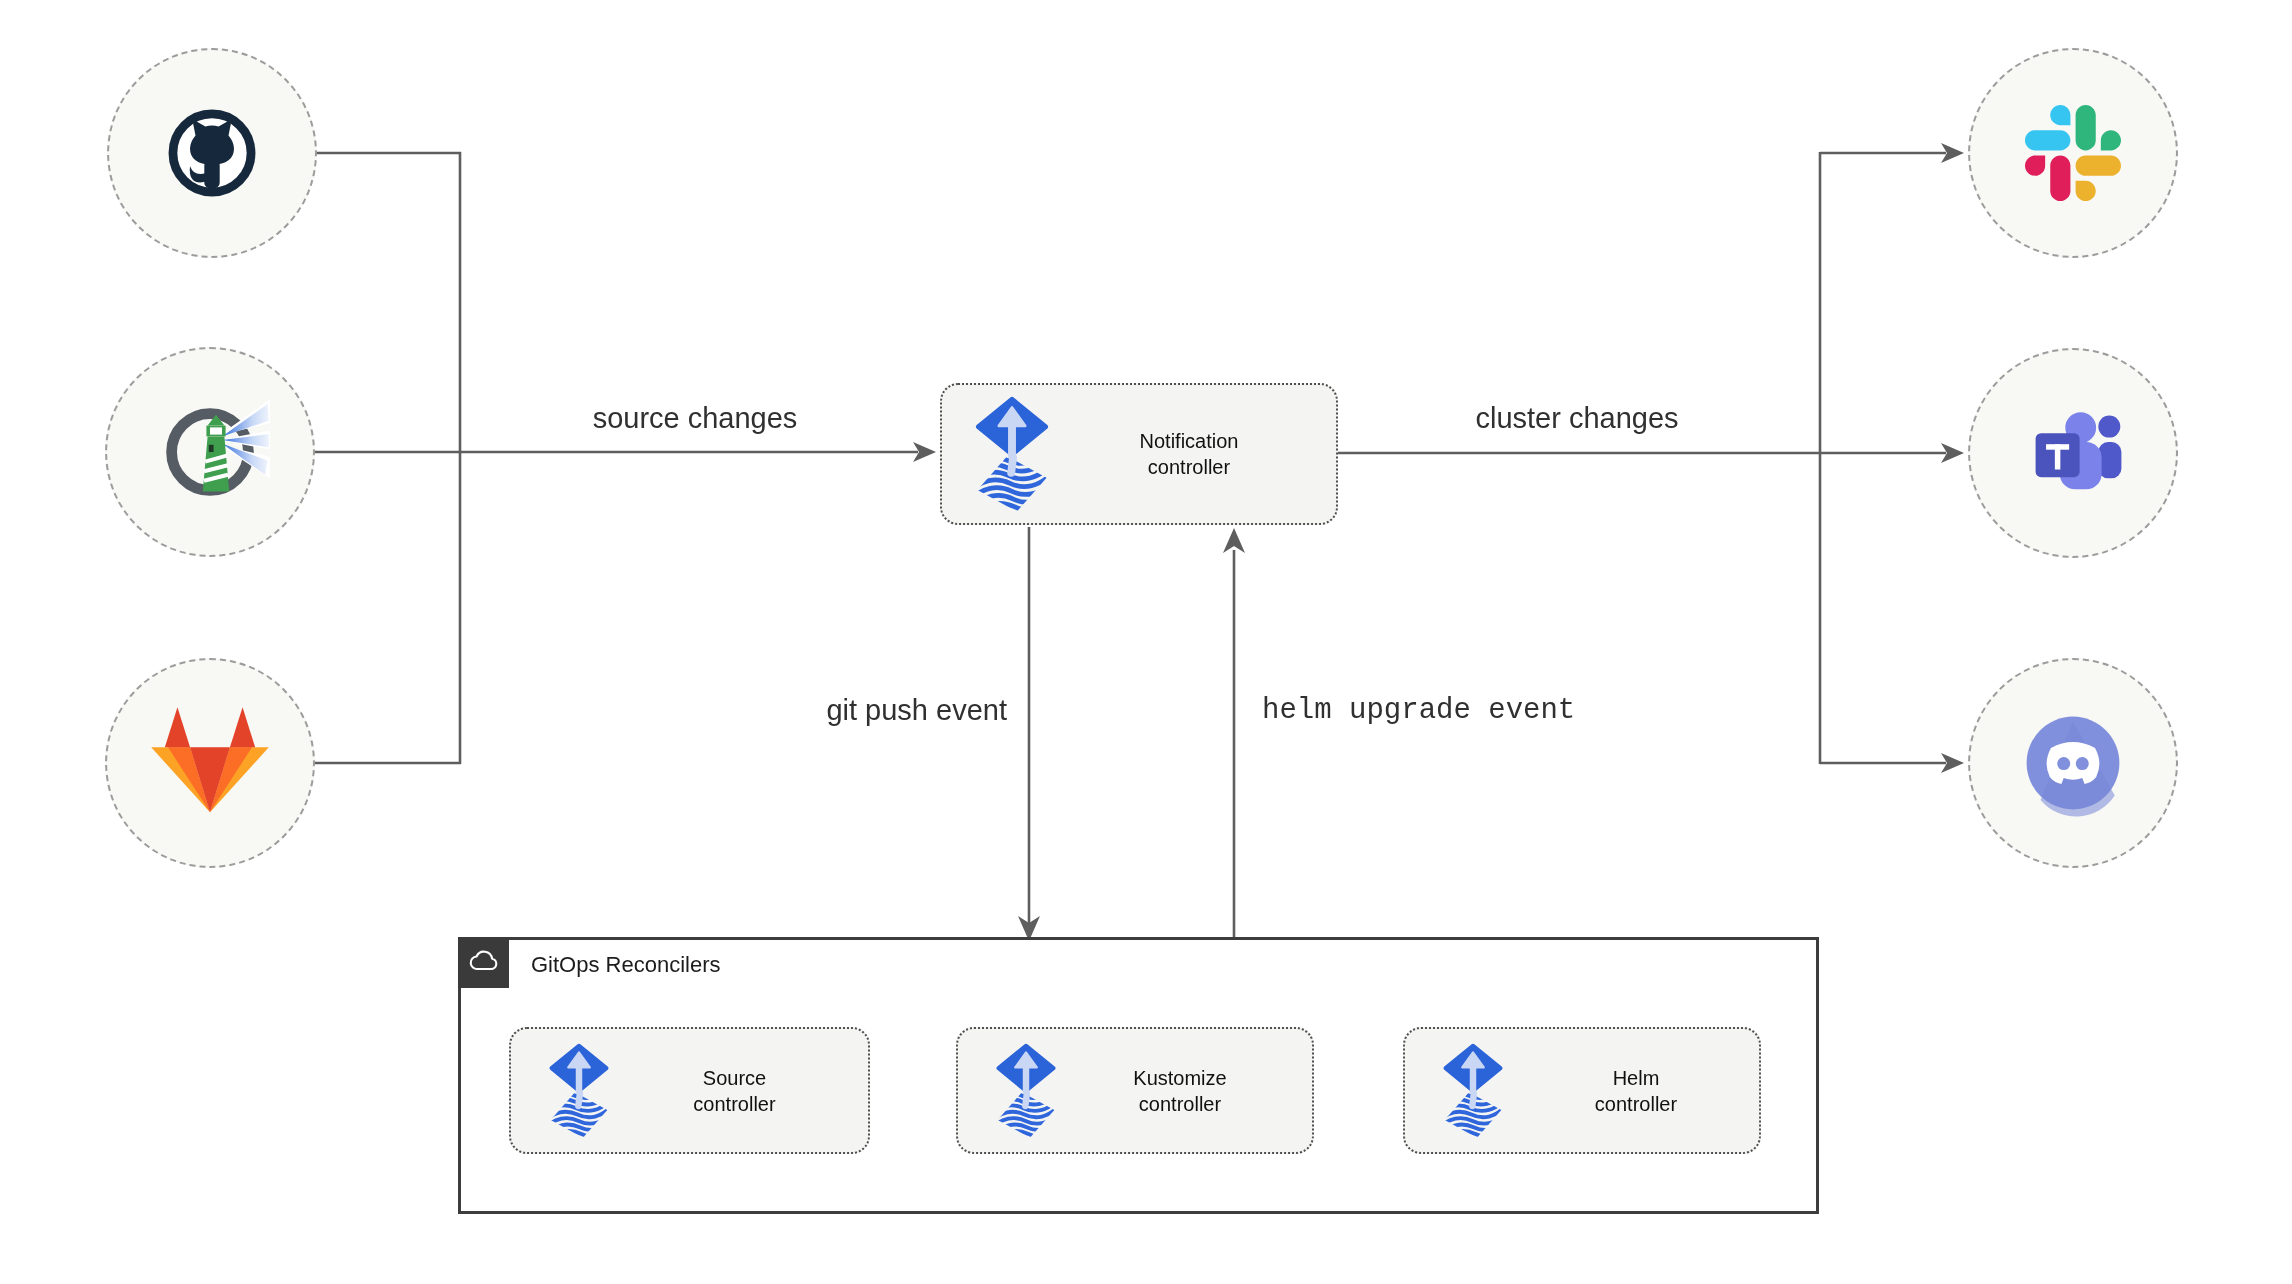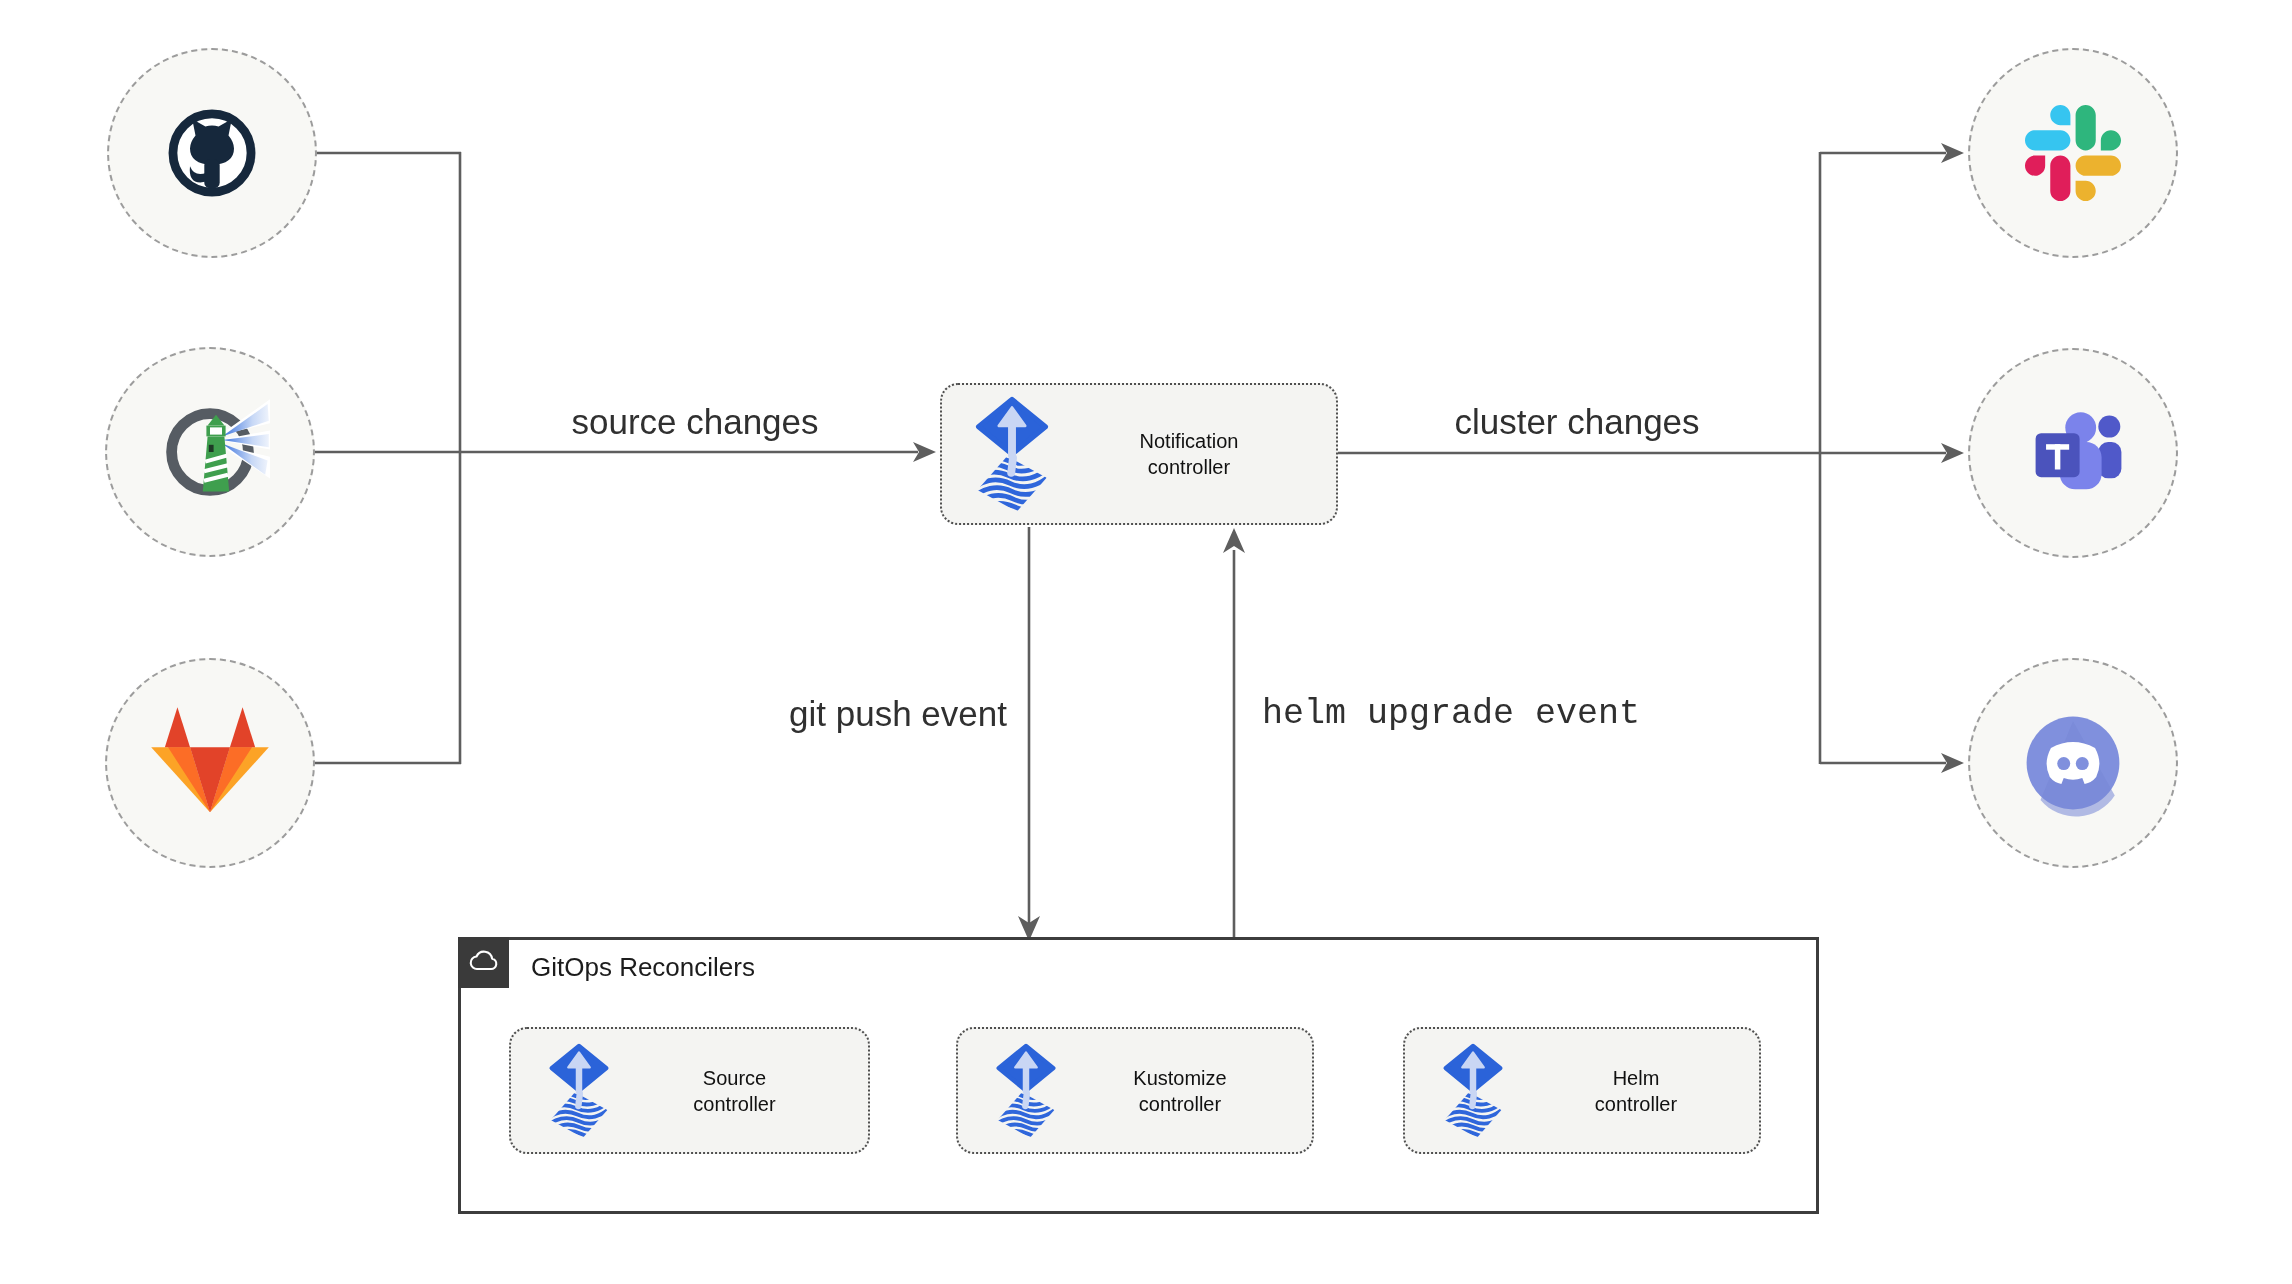--- a/index.html
+++ b/index.html
@@ -9,27 +9,27 @@
 
   .circle-node{position:absolute;width:210px;height:210px;border-radius:50%;
     background:#f8f8f5;border:2px dashed #9c9c9c;box-sizing:border-box;
     display:flex;align-items:center;justify-content:center;}
 
   .ctrl-box{position:absolute;background:#f4f4f2;border:2px dotted #4f4f4f;border-radius:18px;
     box-sizing:border-box;display:flex;align-items:center;}
   .ctrl-label{flex:1;text-align:center;font-size:20px;line-height:1.3;color:#111;
     white-space:pre-line;padding-right:14px;}
 
-  .edge-label{position:absolute;font-size:35px;color:#303030;white-space:nowrap;}
+  .edge-label{position:absolute;font-size:29px;color:#303030;white-space:nowrap;}
 
   .group-box{position:absolute;left:458px;top:937px;width:1361px;height:277px;
     background:#ffffff;border:3px solid #3d3d3d;box-sizing:border-box;}
   .group-badge{position:absolute;left:-3px;top:-3px;width:51px;height:51px;background:#3a3a3a;
     display:flex;align-items:center;justify-content:center;}
-  .group-title{position:absolute;left:70px;top:12px;font-size:26px;color:#1c1c1c;}
+  .group-title{position:absolute;left:70px;top:12px;font-size:22px;color:#1c1c1c;}
 
   .flux-icon{flex:0 0 auto;}
 </style>
 </head>
 <body>
 
 <div id="stage">
 
   <svg width="0" height="0" style="position:absolute">
     <defs>

